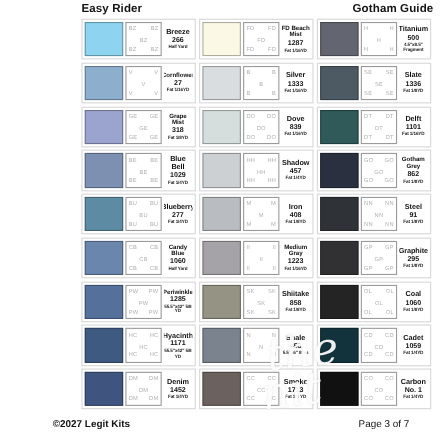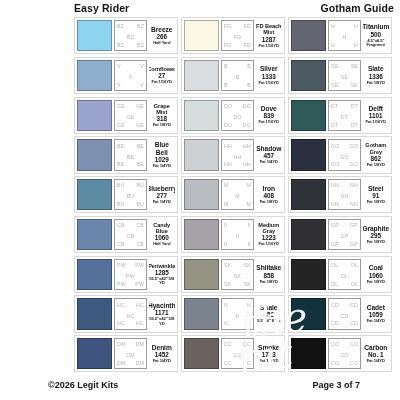--- a/index.html
+++ b/index.html
@@ -97,21 +97,21 @@
     font-size:40px;line-height:40px;
     text-shadow:0 0 2px rgba(0,0,0,.12);
     overflow:hidden;
   }
   .wm .w1{position:absolute;left:4px;top:0px;transform:rotate(-7deg);}
   .wm .w2{position:absolute;left:0px;top:36px;transform:rotate(-7deg);}
 
   
   .footer{position:absolute;left:0;bottom:6px;width:400px;height:14px;}
   .copy{position:absolute;left:48px;top:0;font-size:9px;font-weight:bold;color:#141414;}
-  .pg{position:absolute;right:40px;top:0;font-size:9px;font-weight:bold;color:#141414;}
+  .pg{position:absolute;right:28px;top:0;font-size:9px;font-weight:normal;color:#141414;}
 </style>
 </head>
 <body>
 
 <div class="page">
 
   <div class="header">
     <div class="title">Easy Rider</div>
     <div class="guide">Gotham Guide</div>
   </div>
@@ -523,17 +523,17 @@
         </div>
       </div>
     </div>
 
   <div class="wm">
     <span class="w1">the</span>
     <span class="w2">nit</span>
   </div>
 
   <div class="footer">
-    <div class="copy">©2026 Legit Kits</div>
+    <div class="copy">©2027 Legit Kits</div>
     <div class="pg">Page 3 of 7</div>
   </div>
 
 </div>
 
 </body></html>

